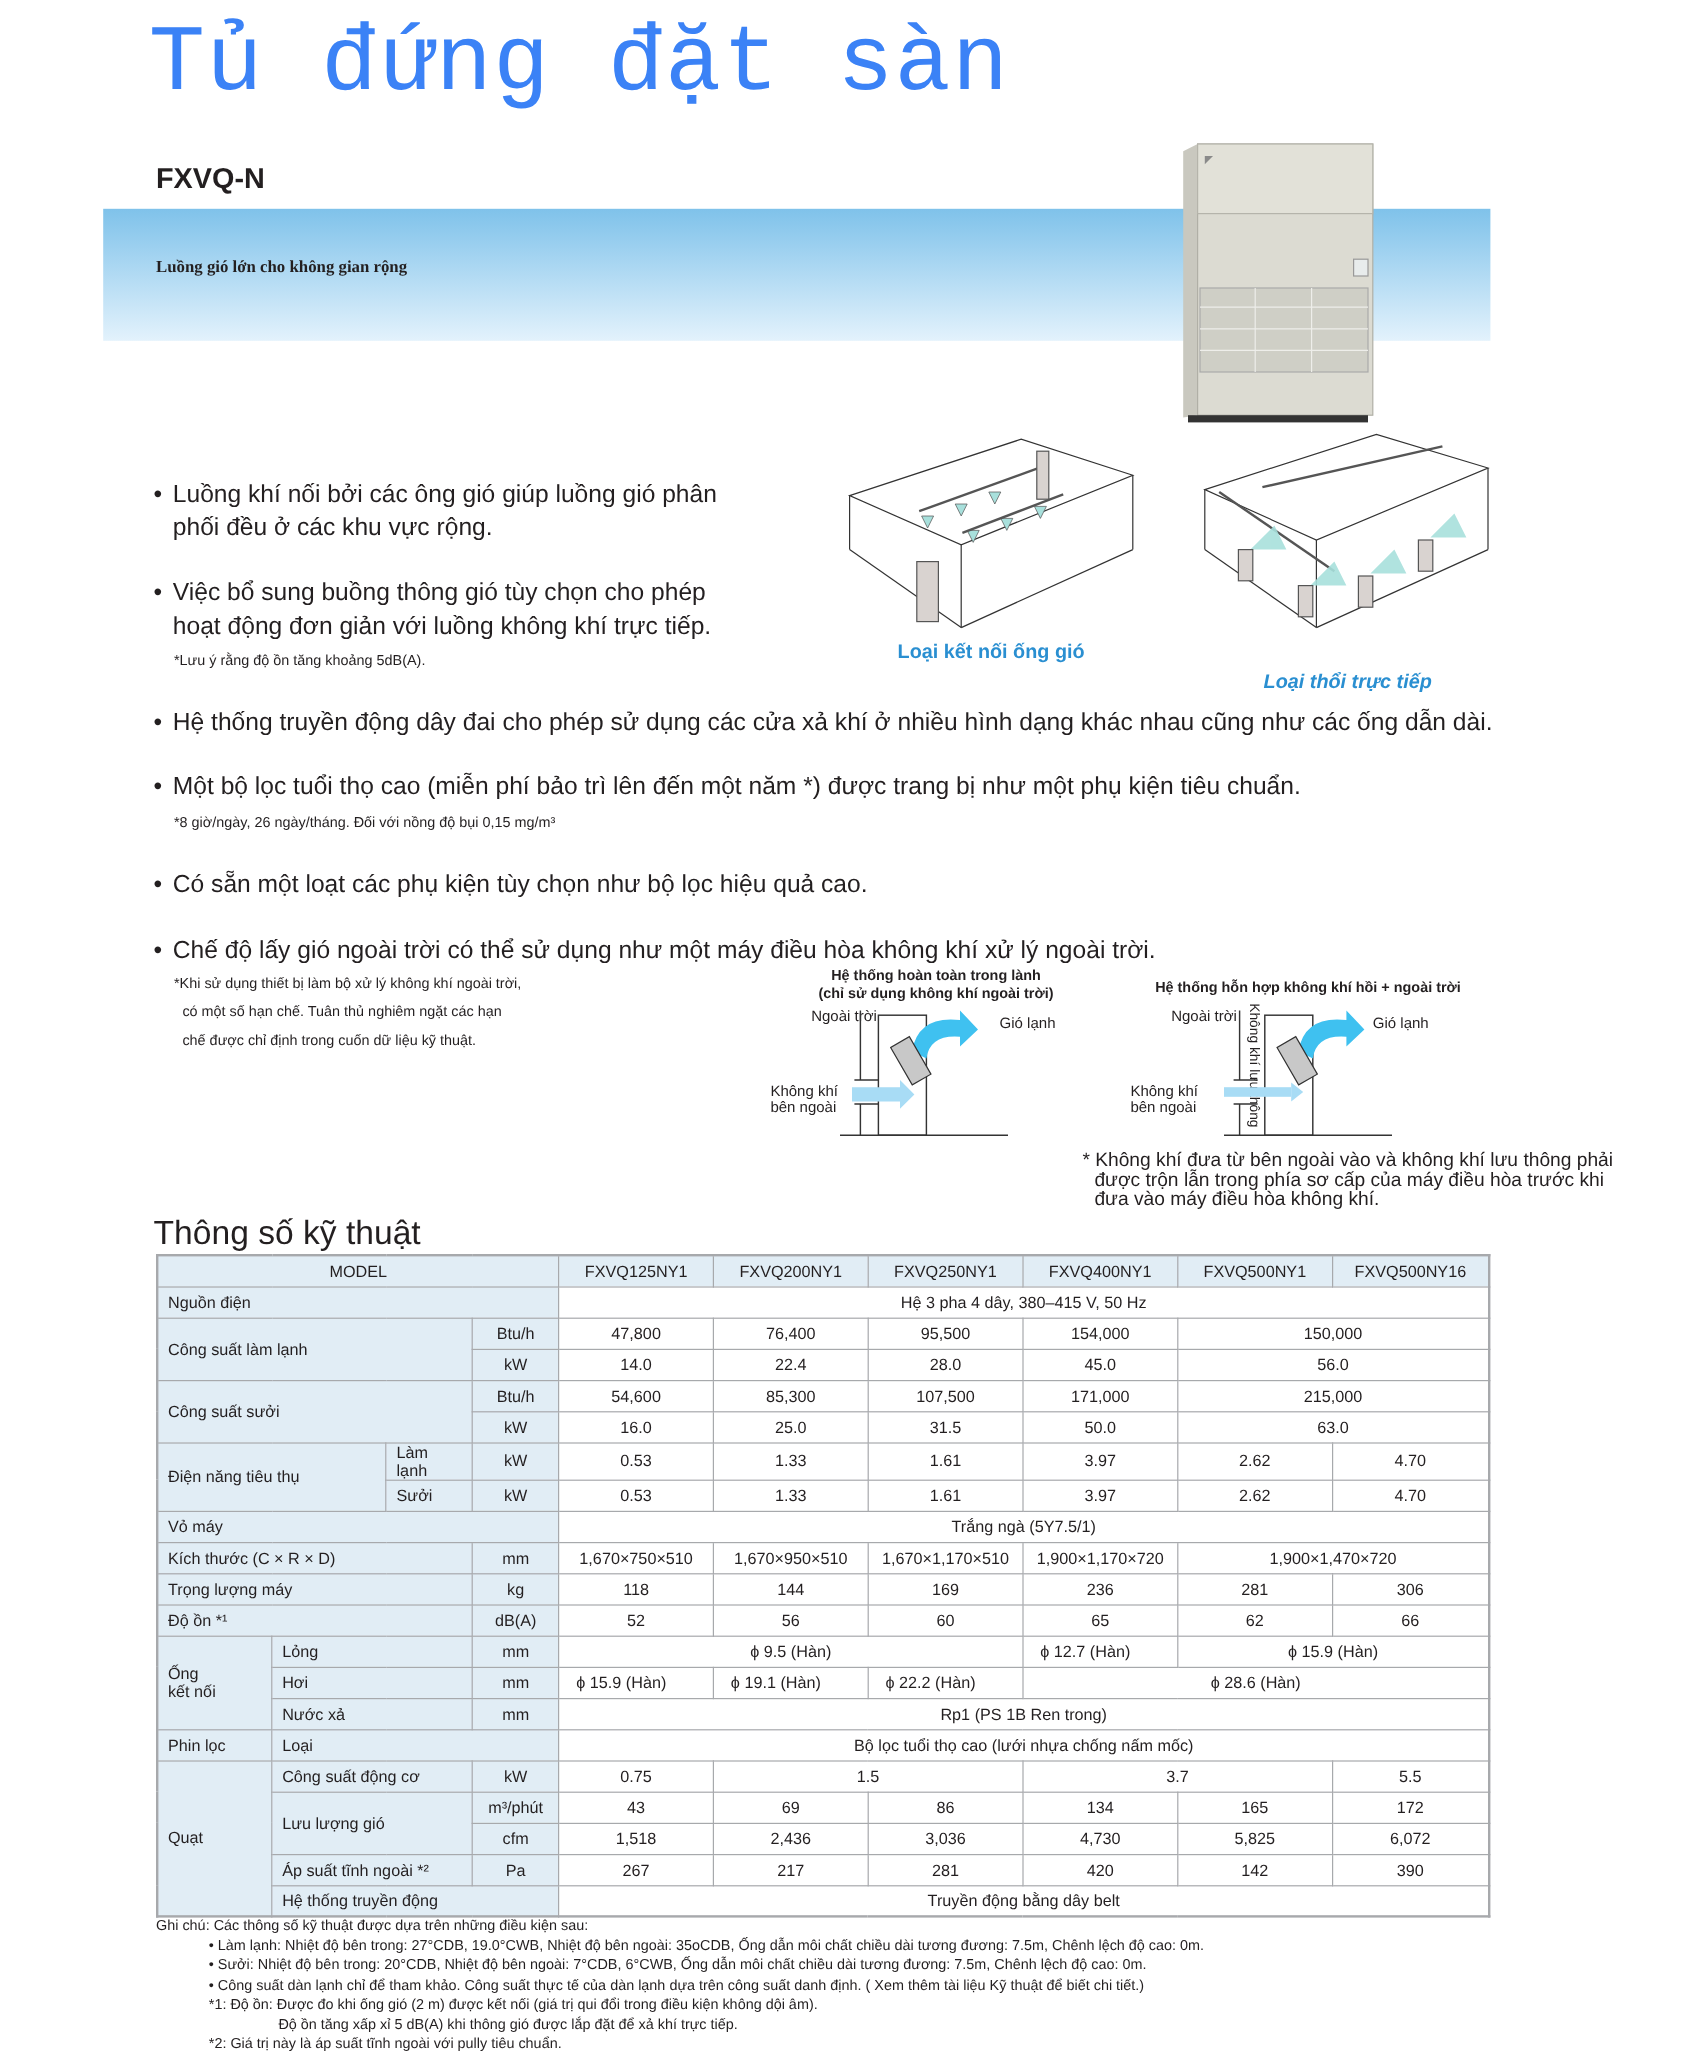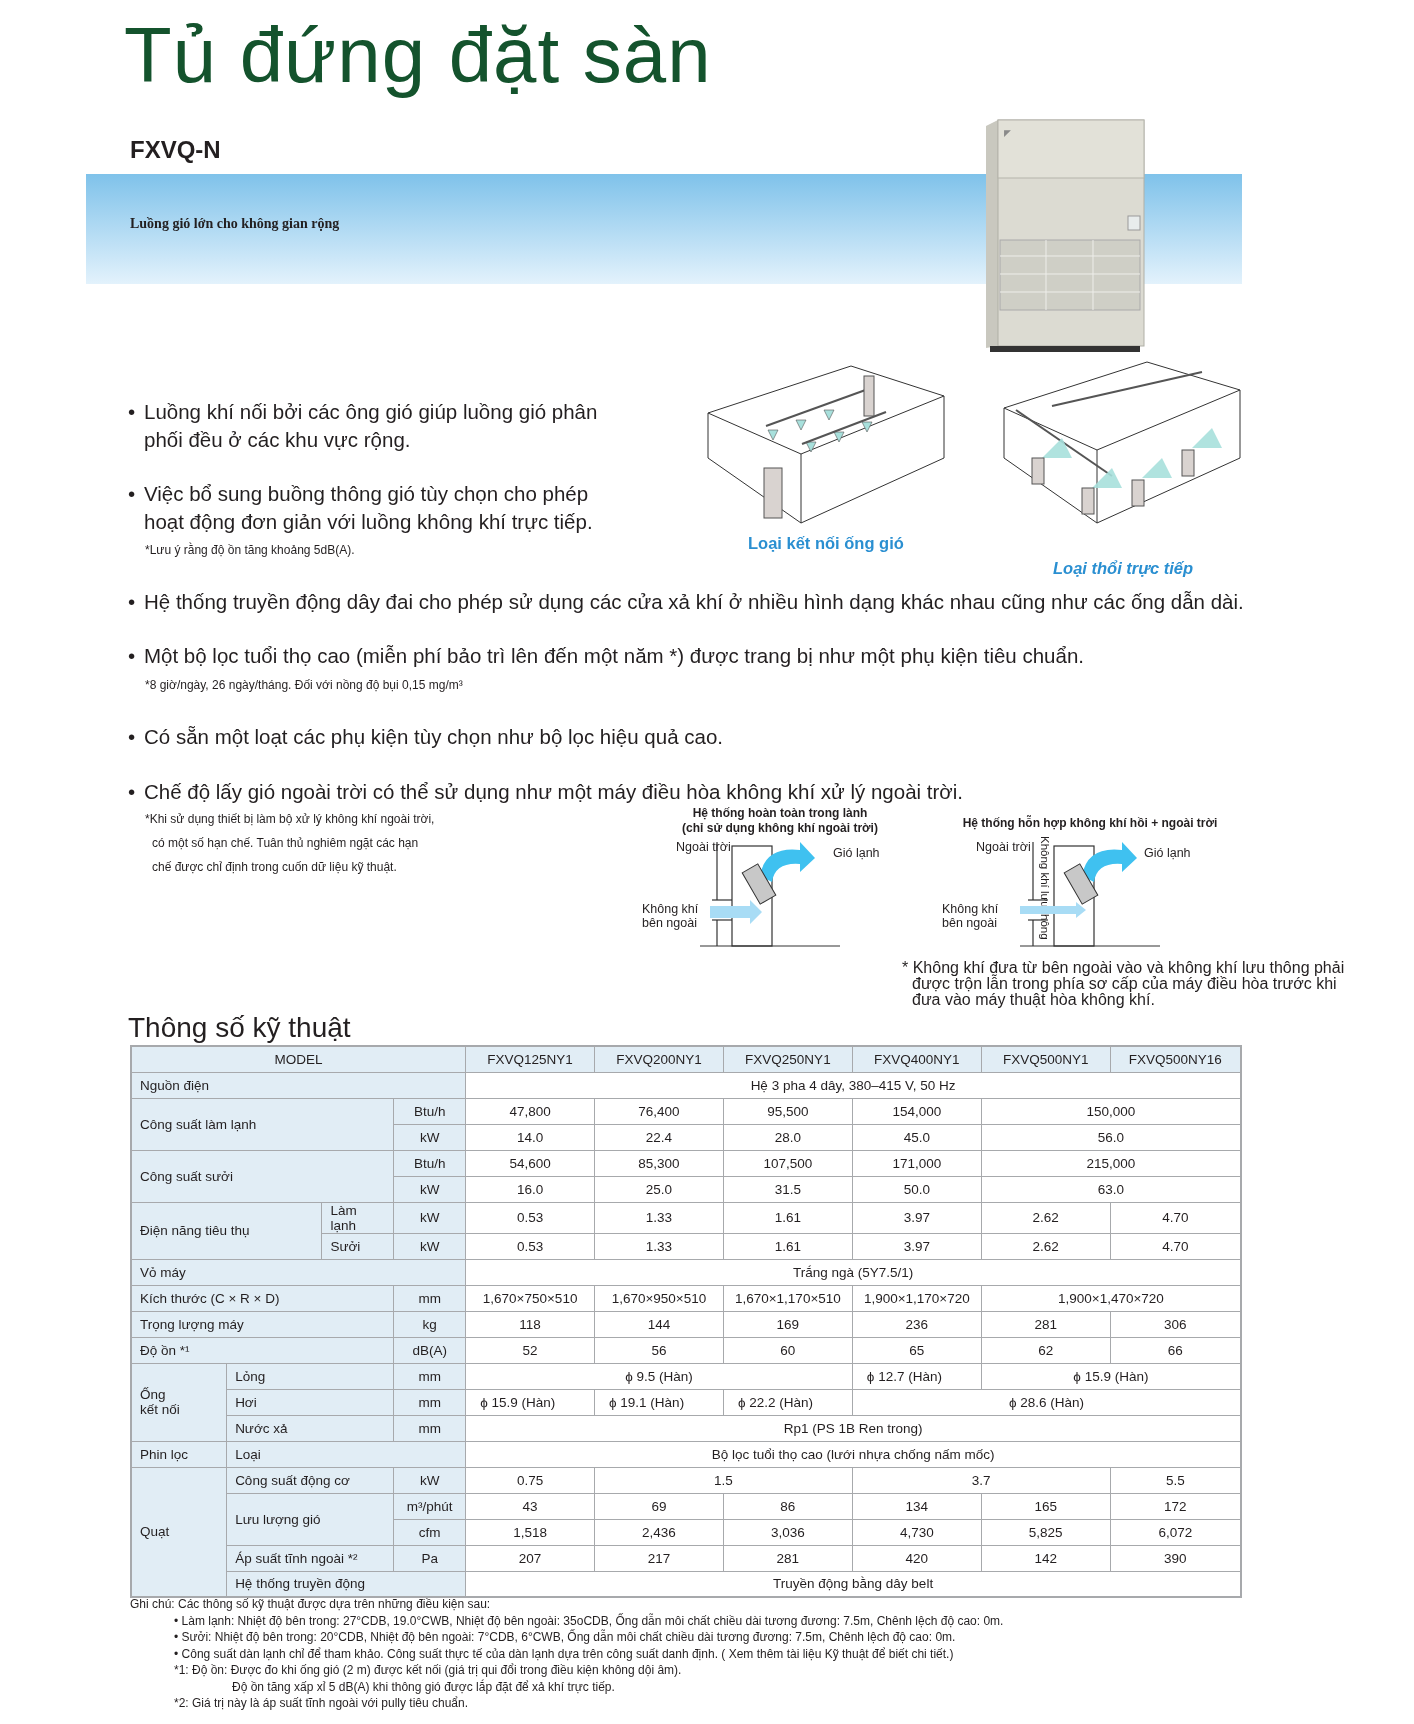--- a/index.html
+++ b/index.html
@@ -1,19 +1,19 @@
 <!DOCTYPE html>
 <html><head>
 <meta charset="utf-8">
 <style>
   * { box-sizing: border-box; margin: 0; padding: 0; }
   html, body { width: 1414px; height: 1724px; background: #ffffff; overflow: hidden; }
   body { position: relative; font-family: "DejaVu Sans Condensed", "Liberation Sans", sans-serif; color: #231f20; }
   .abs { position: absolute; }
-  .title { left: 124px; top: 10px; font-size: 78px; font-weight: 300; color: #14532d; letter-spacing: 1px; font-family: Liberation Sans, sans-serif; }
+  .title { left: 124px; top: 10px; font-size: 78px; font-weight: 300; color: #3b82f6; letter-spacing: 1px; font-family: Liberation Mono, monospace; }
   .model-code { left: 130px; top: 136px; font-size: 24px; font-weight: bold; color: #231f20; font-family: "Liberation Sans", sans-serif; }
   .band { left: 86px; top: 174px; width: 1156px; height: 110px; background: linear-gradient(#7fc2ea, #e3f2fc); }
   .band-text { left: 130px; top: 216px; font-size: 14px; font-weight: bold; color: #231f20; font-family: Liberation Serif, serif; }
   .unit { left: 978px; top: 116px; width: 170px; height: 240px; }
   .bullet { font-size: 20.5px; line-height: 28px; color: #231f20; font-family: "Liberation Sans", sans-serif; }
   .bullet .dot { display: inline-block; width: 16px; }
   .bullet .cont { padding-left: 16px; display: block; }
   .footnote { font-size: 12px; color: #231f20; font-family: "Liberation Sans", sans-serif; line-height: 24px; }
   .caption-blue { font-size: 16.5px; font-weight: bold; color: #2a8fd1; font-family: "Liberation Sans", sans-serif; }
   .diag-title { font-size: 12px; font-weight: bold; text-align: center; line-height: 15px; font-family: "Liberation Sans", sans-serif; }
@@ -190,21 +190,21 @@
     <rect x="80" y="100" width="56" height="8" fill="#a8dcf5"></rect>
     <path d="M136,96 L146,104 L136,112 Z" fill="#a8dcf5"></path>
     <path d="M142,70 Q147,40 182,44 L182,36 L197,52 L182,66 L182,58 Q157,56 154,76 Z" fill="#3fc1f0"></path>
     <rect x="132" y="60" width="18" height="36" fill="#c8c8c8" stroke="#333" transform="rotate(-30 141 78)"></rect>
   </svg>
 </div>
 
 <div class="abs footnote" style="left:902px; top:960px; line-height:16px; font-size:16px;">
   <div>* Không khí đưa từ bên ngoài vào và không khí lưu thông phải</div>
   <div style="padding-left:10px">được trộn lẫn trong phía sơ cấp của máy điều hòa trước khi</div>
-  <div style="padding-left:10px">đưa vào máy thuật hòa không khí.</div>
+  <div style="padding-left:10px">đưa vào máy điều hòa không khí.</div>
 </div>
 
 <div class="abs section-title">Thông số kỹ thuật</div>
 
 <table class="spec">
   <colgroup>
     <col style="width:96px">
       <col style="width:96px">
       <col style="width:72px">
       <col style="width:72px">
@@ -370,21 +370,21 @@
     <td class="v">1,518</td>
     <td class="v">2,436</td>
     <td class="v">3,036</td>
     <td class="v">4,730</td>
     <td class="v">5,825</td>
     <td class="v">6,072</td>
   </tr>
   <tr>
     <td class="lbl" colspan="2">Áp suất tĩnh ngoài *²</td>
     <td class="unit-c">Pa</td>
-    <td class="v">207</td>
+    <td class="v">267</td>
     <td class="v">217</td>
     <td class="v">281</td>
     <td class="v">420</td>
     <td class="v">142</td>
     <td class="v">390</td>
   </tr>
   <tr>
     <td class="lbl" colspan="3">Hệ thống truyền động</td>
     <td class="v" colspan="6">Truyền động bằng dây belt</td>
   </tr>

